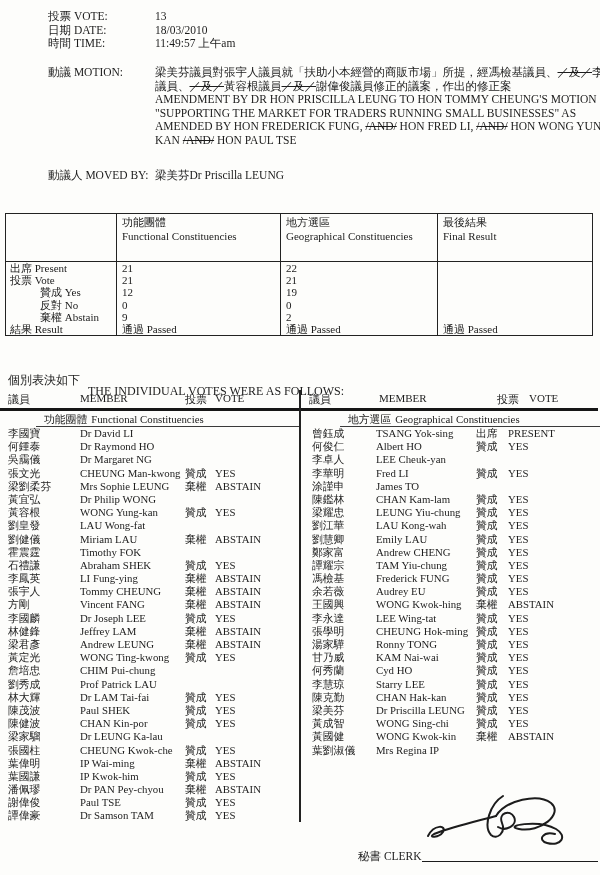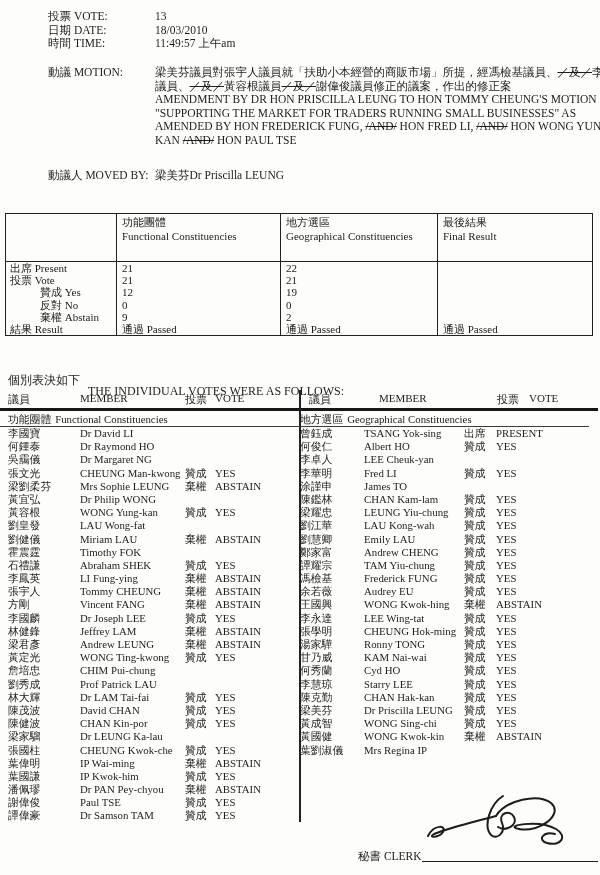--- a/index.html
+++ b/index.html
@@ -42,22 +42,22 @@
   #iv-caption { position:absolute; left:8px; top:372px; font-size:12px; }
   #iv-caption .en { position:absolute; left:80px; top:0; white-space:nowrap;margin-top:12px; }
   .ivgrid-l { display:grid; grid-template-columns:72px 105px 30px auto; padding-left:8px; }
   .ivgrid-r { display:grid; grid-template-columns:64px 100px 32px auto; padding-left:8px; }
   #iv-head-left  { position:absolute; left:0px;   top:392px; width:299px; font-size:11px; }
   #iv-head-right { position:absolute; left:301px; top:392px; width:297px; font-size:11px;
                    grid-template-columns:70px 118px 32px auto; }
   #thick-rule { position:absolute; left:0; top:408px; width:598px; height:2.5px; background:#161616; }
   .mlist { position:absolute; top:412px; font-size:10.8px; }
   #mlist-left  { left:0; width:299px; }
-  #mlist-right { left:292px; width:297px;font-family:Liberation Serif, serif; }
-  .section-row { padding-left:8px; line-height:14px; height:15px; border-bottom:1px solid #3a3a3a; white-space:nowrap; }
+  #mlist-right { left:304px; width:297px;font-family:Liberation Serif, serif; }
+  .section-row { padding-left:8px; line-height:14px; height:15px; border-bottom:1px solid #3a3a3a; white-space:nowrap;margin-left:36px; }
   .section-row .en { padding-left:4px; }
   .mrow { line-height:13.2px; height:13.2px; white-space:nowrap; }
   .mrow div { overflow:hidden; }
   #divider { position:absolute; left:299px; top:390px; width:1.5px; height:432px; background:#222; }
 
   
   #signature { position:absolute; left:420px; top:776px; }
   #clerk { position:absolute; left:358px; top:849px; font-size:11.5px; display:flex; align-items:flex-start; }
   #clerk .uline { display:inline-block; width:176px; height:13px; border-bottom:1.2px solid #1c1c1c; }
 </style>
@@ -282,21 +282,21 @@
           <div></div>
         </div>
         <div class="mrow ivgrid-l">
           <div>林大輝</div>
           <div>Dr LAM Tai-fai</div>
           <div>贊成</div>
           <div>YES</div>
         </div>
         <div class="mrow ivgrid-l">
           <div>陳茂波</div>
-          <div>David CHAN</div>
+          <div>Paul SHEK</div>
           <div>贊成</div>
           <div>YES</div>
         </div>
         <div class="mrow ivgrid-l">
           <div>陳健波</div>
           <div>CHAN Kin-por</div>
           <div>贊成</div>
           <div>YES</div>
         </div>
         <div class="mrow ivgrid-l">

